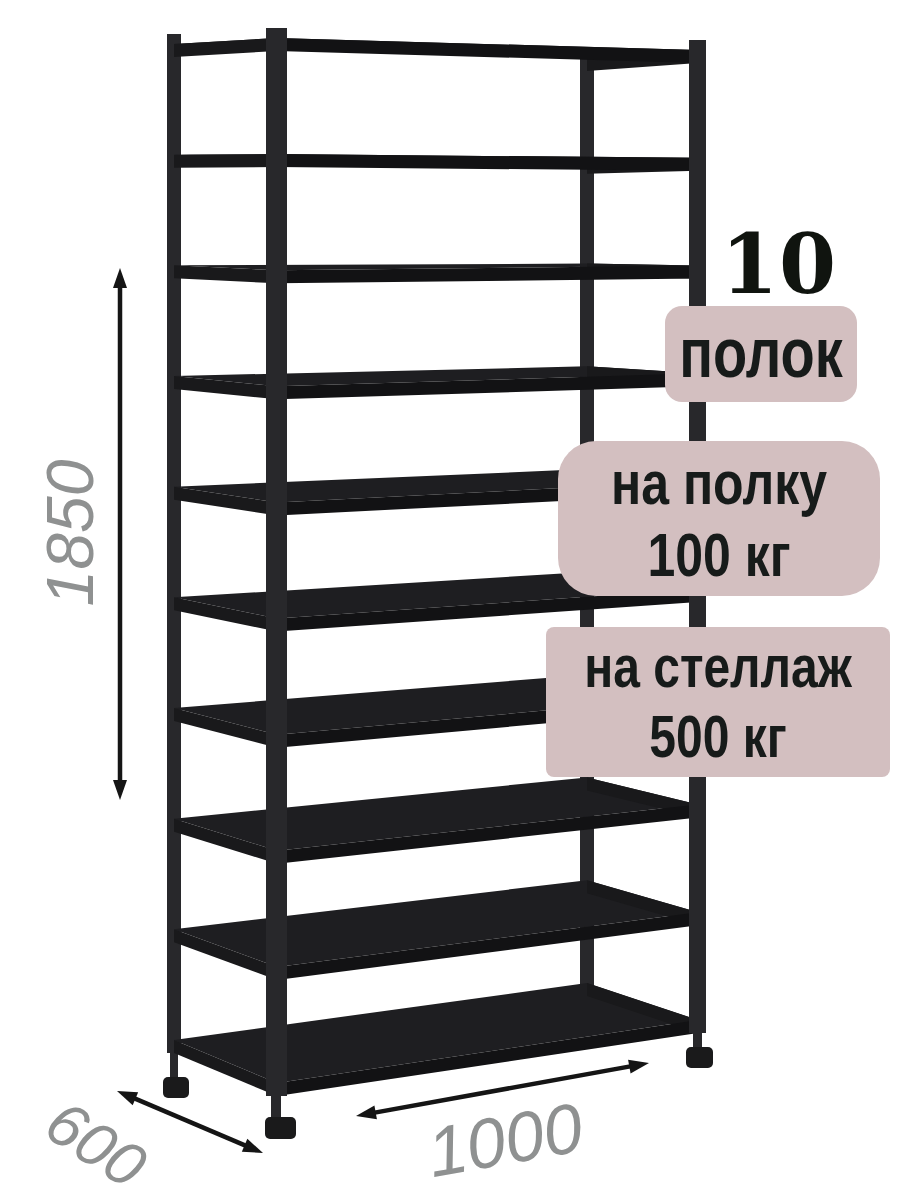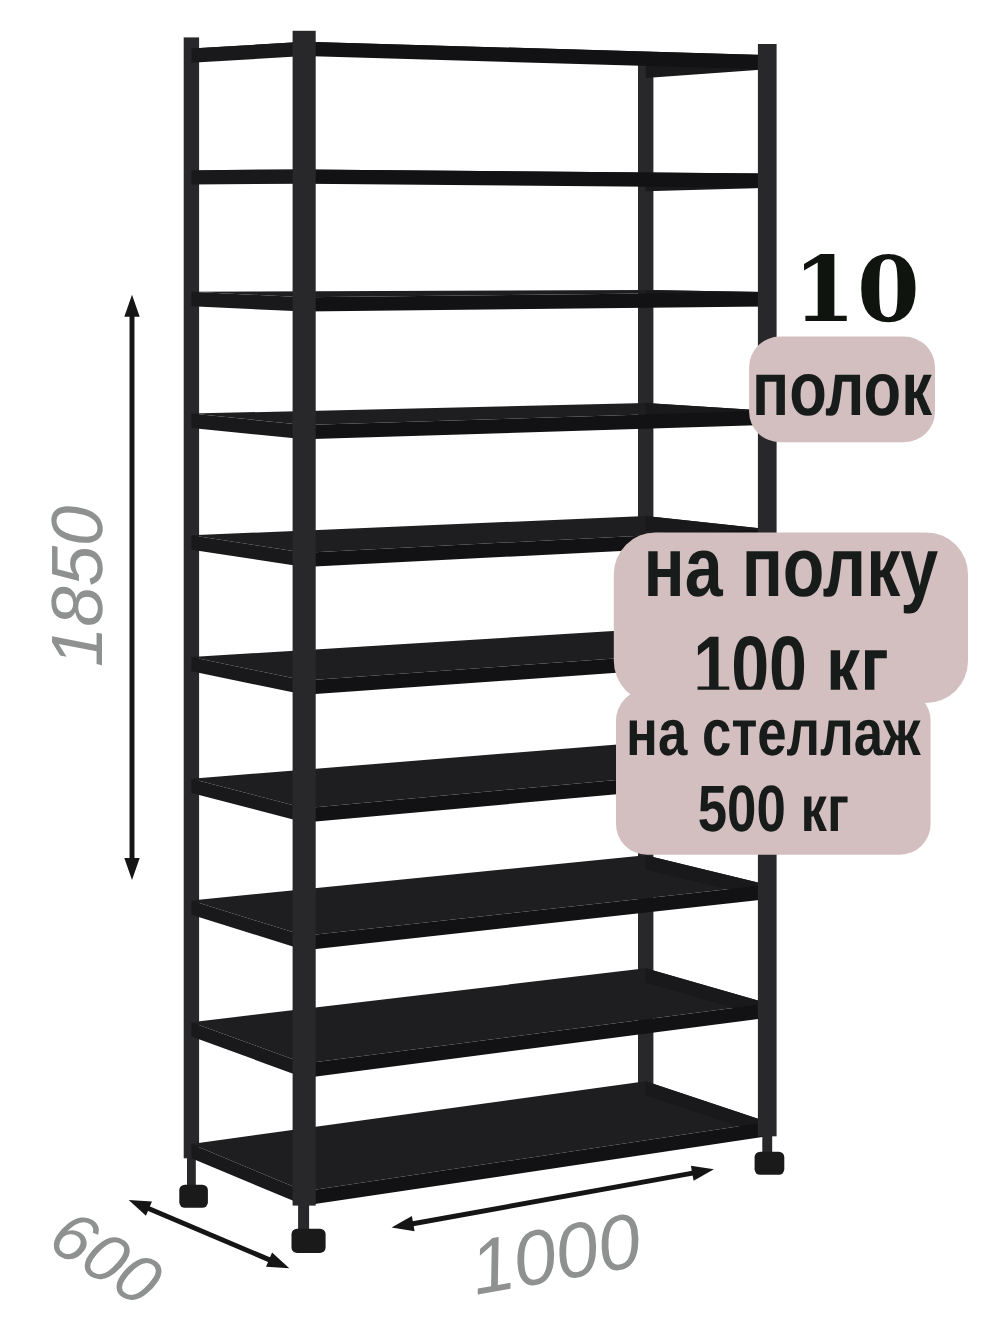--- a/index.html
+++ b/index.html
@@ -31,23 +31,23 @@
     letter-spacing:1px;
   }
   .badge{
     position:absolute;
     background:var(--badge-bg,#d3bfc0);
     color:var(--badge-text,#171b1a);
     display:flex;align-items:center;justify-content:center;
     font-weight:700;text-align:center;
   }
   .badge-inner{transform:scale(1,1.24);line-height:1.16;}
-  .badge-shelves{left:665px;top:306px;width:169px;height:96px;border-radius:28px;font-size:56px;margin-left:16px;}
-  .badge-shelf-load{left:558px;top:441px;width:322px;height:155px;border-radius:38px;font-size:62px;margin-top:43px;}
-  .badge-rack-load{left:560px;top:627px;width:286px;height:150px;border-radius:28px;font-size:48px;}
+  .badge-shelves{left:665px;top:306px;width:192px;height:96px;border-radius:17px;font-size:56px;}
+  .badge-shelf-load{left:558px;top:441px;width:322px;height:155px;border-radius:38px;font-size:50px;}
+  .badge-rack-load{left:546px;top:627px;width:344px;height:150px;border-radius:8px;font-size:48px;}
 </style>
 </head>
 <body>
 
 <div class="canvas">
 
   <svg id="rack-svg" width="900" height="1200" viewBox="0 0 900 1200">
       <rect x="580" y="56" width="14" height="940" fill="#28282b" rx="0"></rect>
       <rect x="167" y="34" width="14" height="1019" fill="#28282b" rx="0"></rect>
       <rect x="170" y="1050" width="8" height="30" fill="#28282b" rx="0"></rect>

